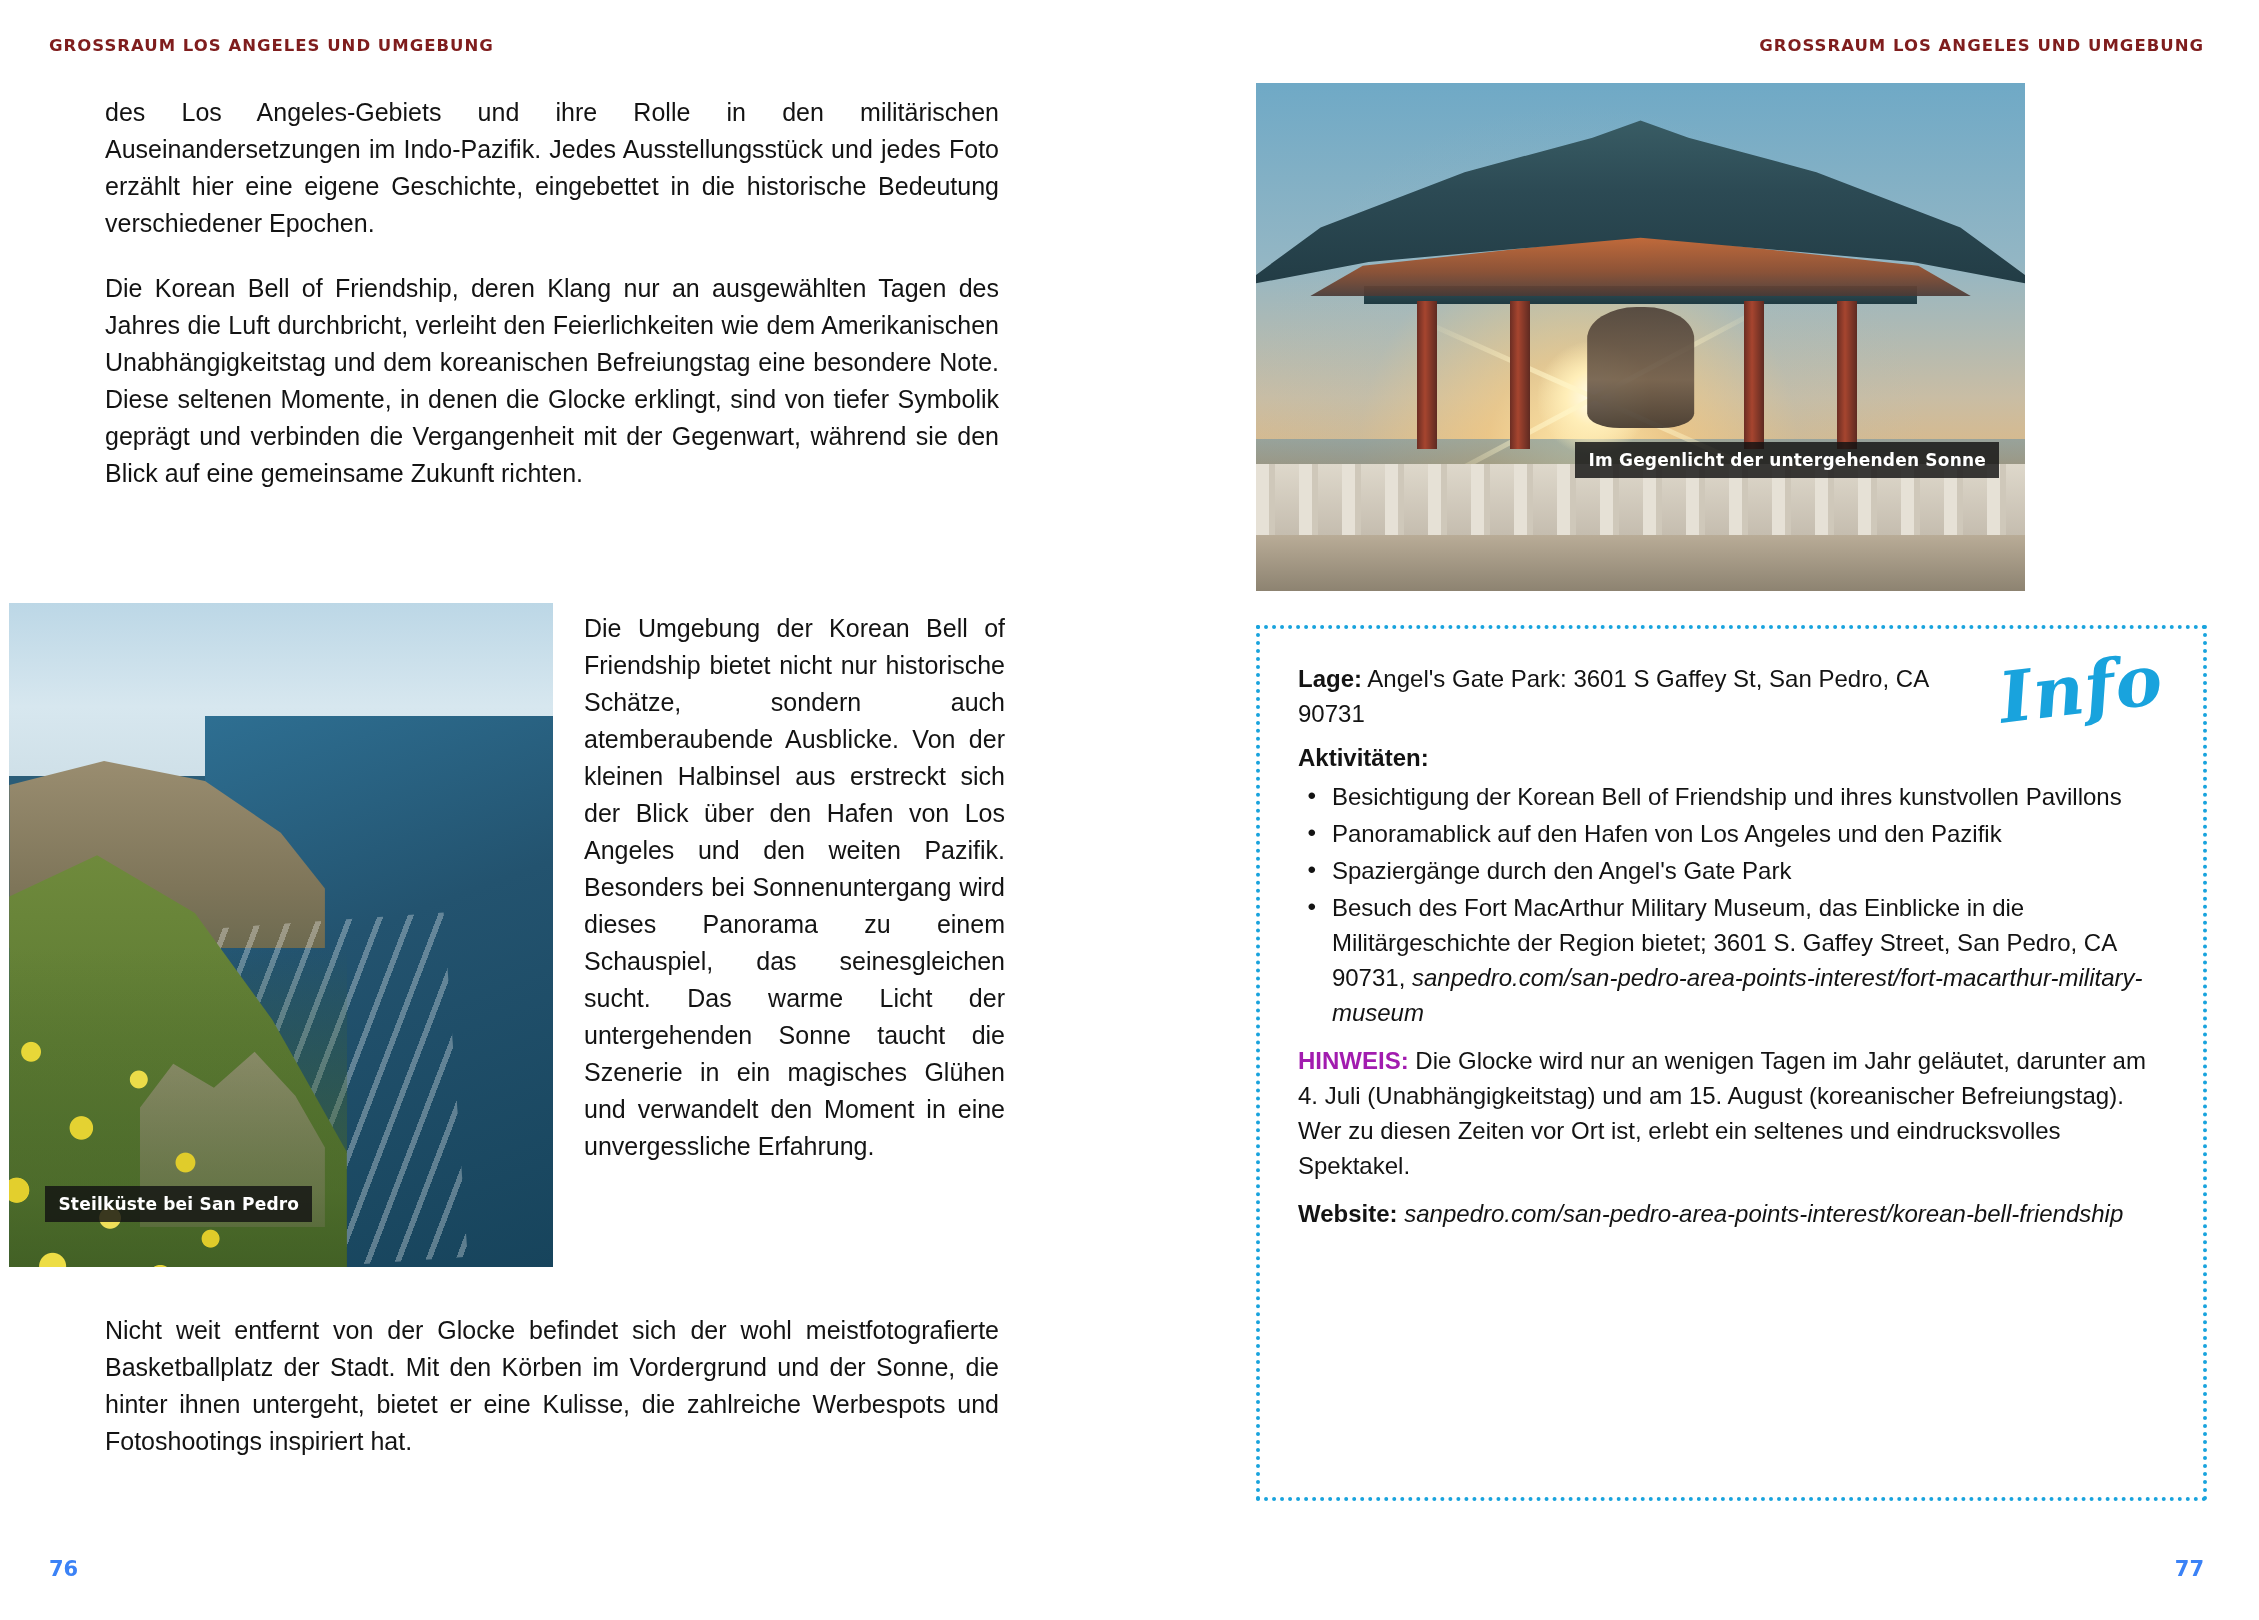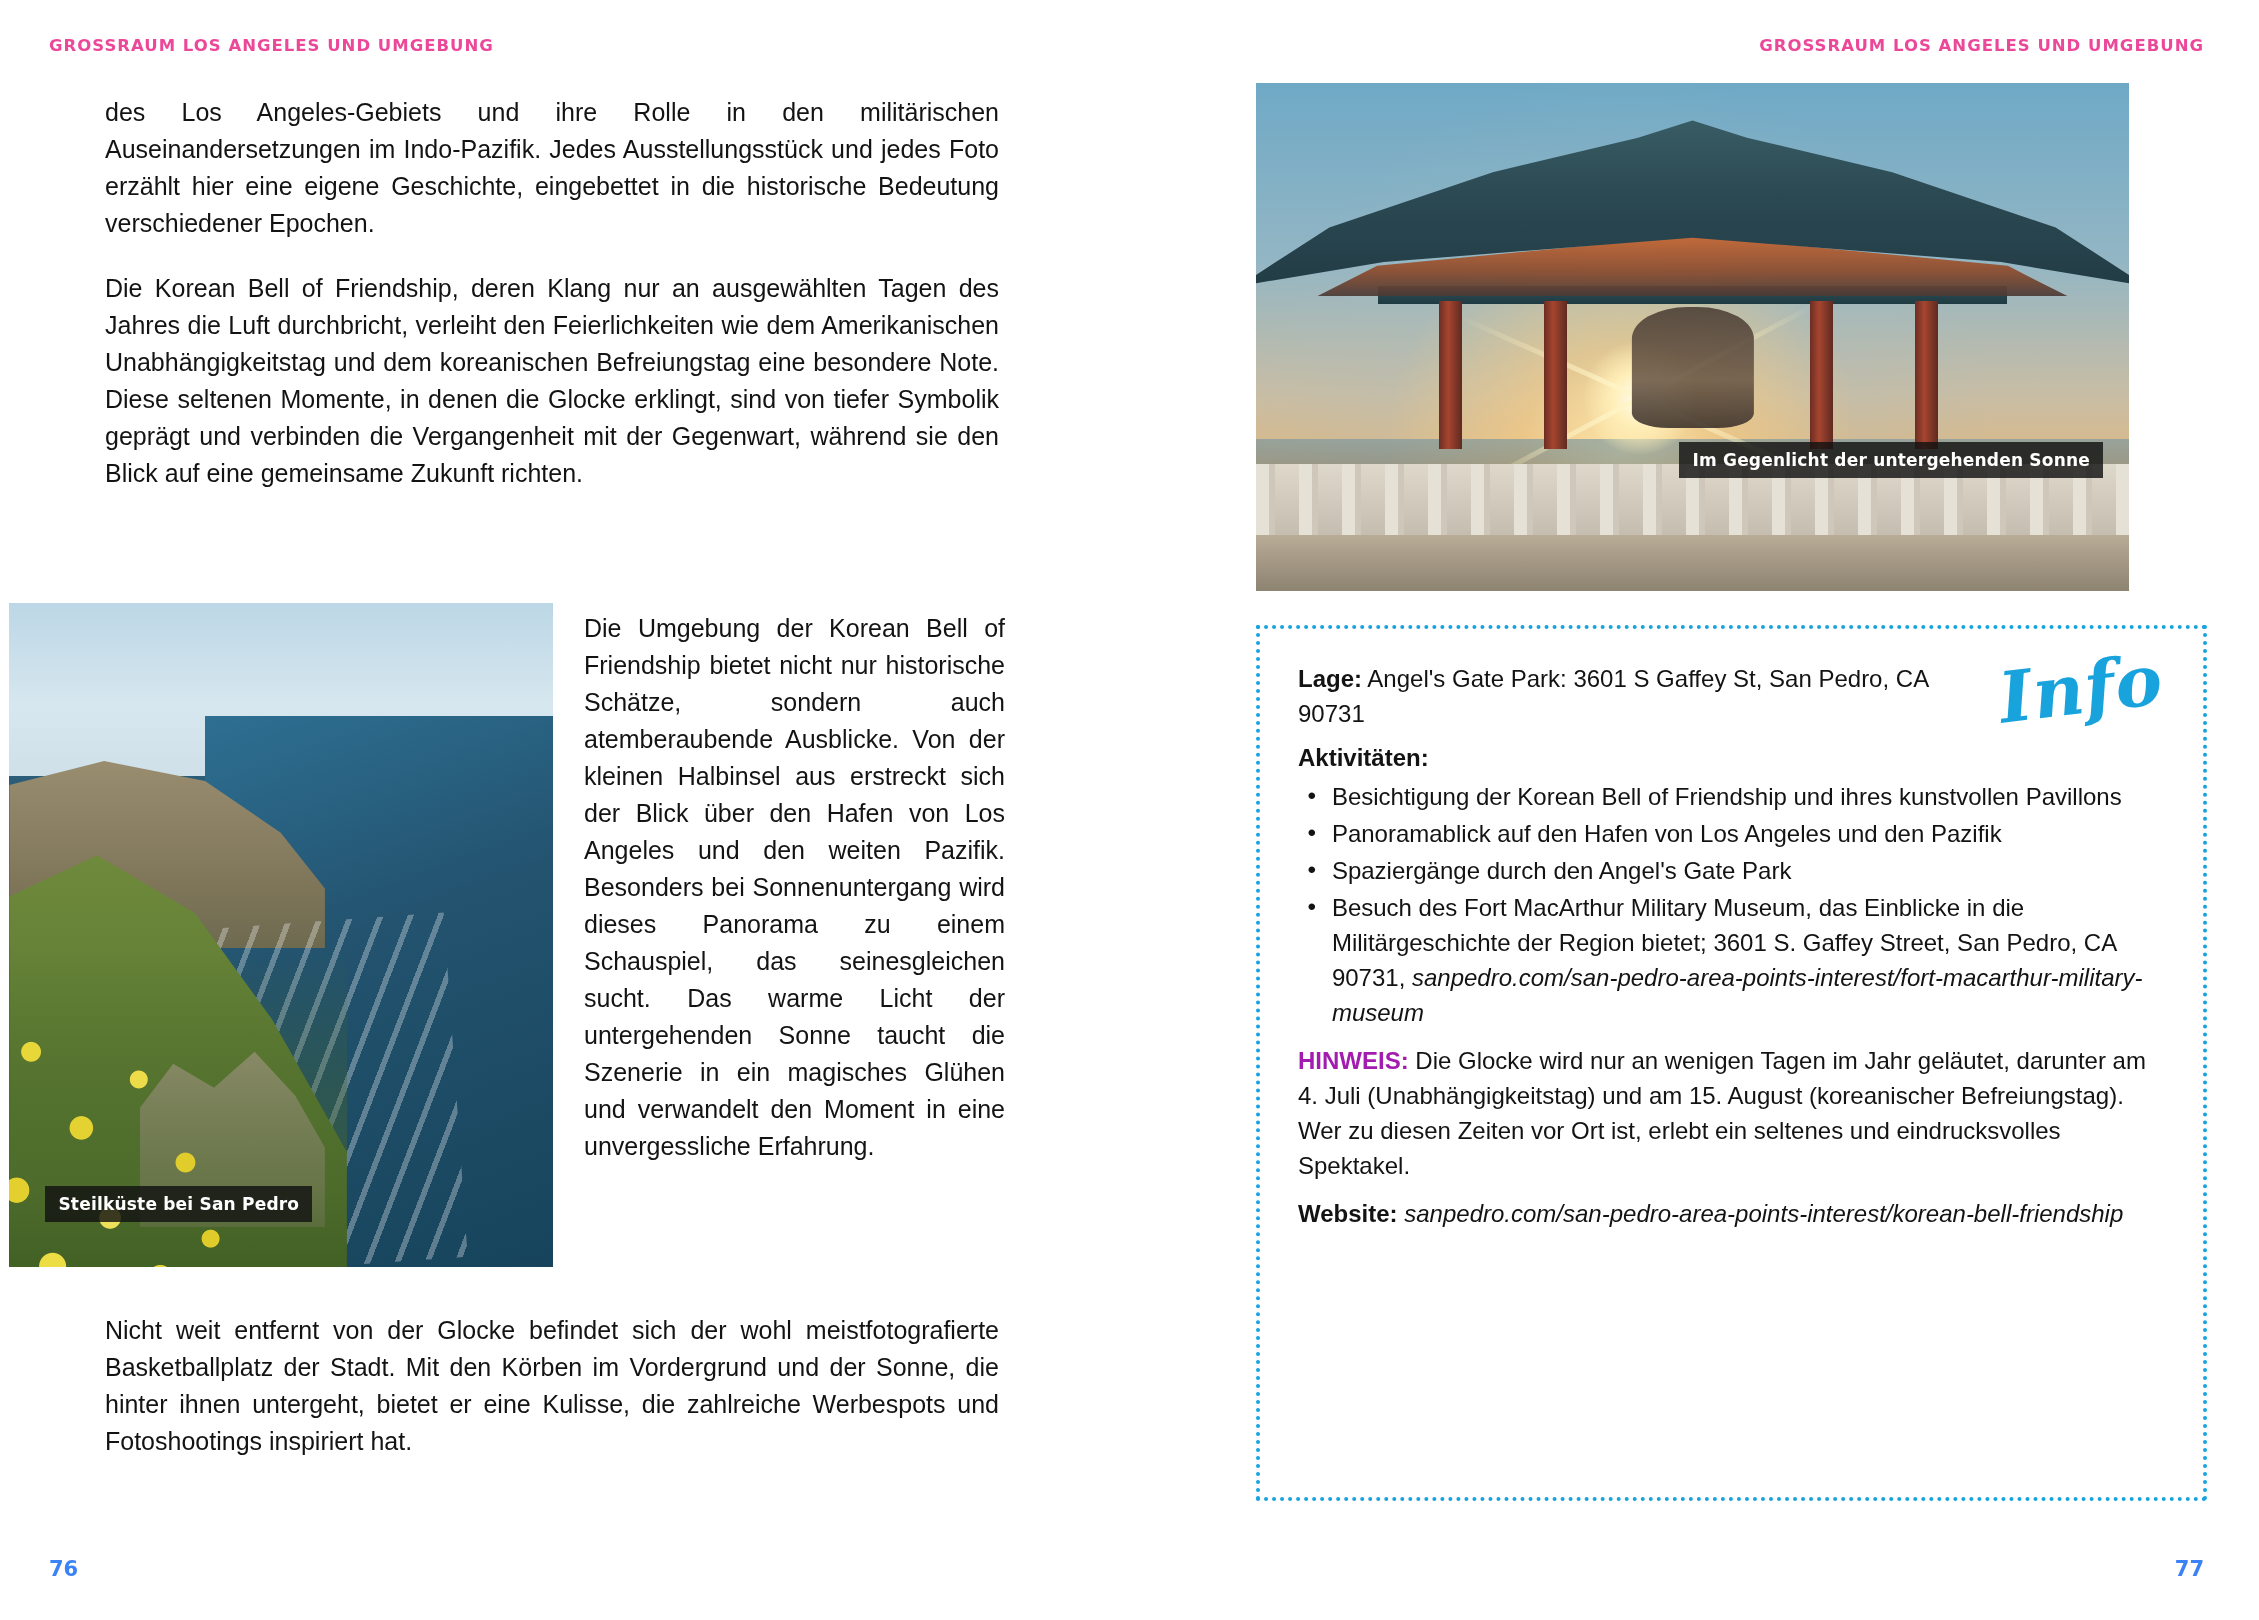--- a/index.html
+++ b/index.html
@@ -36,21 +36,21 @@
   }
 
   
   .runhead {
     position: absolute;
     top: 36px;
     font-family: "DejaVu Sans", sans-serif;
     font-weight: 700;
     font-size: 16.5px;
     letter-spacing: 1px;
-    color: #ec4899;
+    color: #7f1d1d;
     text-transform: uppercase;
     white-space: nowrap;
   }
   .runhead.left { left: 49px; }
   .runhead.right { right: 56px; }
 
   
   .col-text {
     font-family: "Liberation Sans", sans-serif;
     font-size: 25px;
@@ -176,21 +176,21 @@
     color: #3b82f6;
   }
   #folio-left { left: 49px; }
   #folio-right { right: 56px; }
 
   
   #bell-photo {
     position: absolute;
     left: 1256px;
     top: 83px;
-    width: 873px;
+    width: 769px;
     height: 508px;
     overflow: hidden;
     background: linear-gradient(180deg, #7fb0cc 0%, #b9c6c2 45%, #e8b36b 78%, #f0c98c 100%);
   }
   .bell-sky {
     position: absolute; inset: 0;
     background:
       radial-gradient(circle at 42% 72%, rgba(255,232,170,0.95) 0%, rgba(250,206,130,0.6) 16%, rgba(170,190,190,0.15) 38%, rgba(0,0,0,0) 60%),
       linear-gradient(180deg, #6fa9c6 0%, #93b6c4 35%, #c9bda4 62%, #e7b673 82%, #f2cd92 100%);
   }

